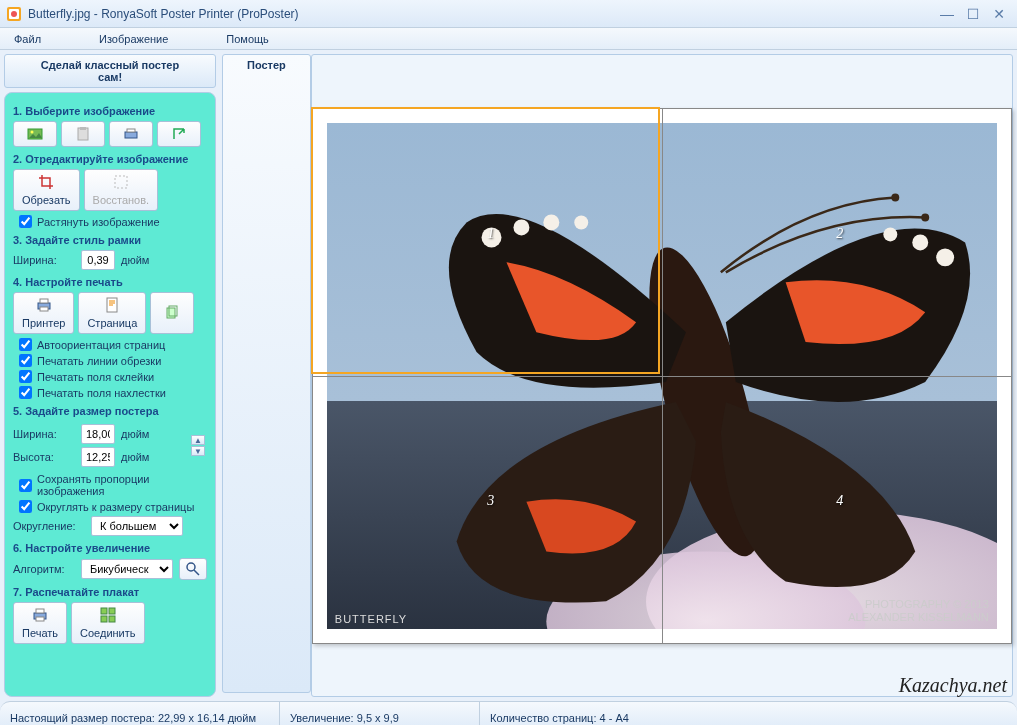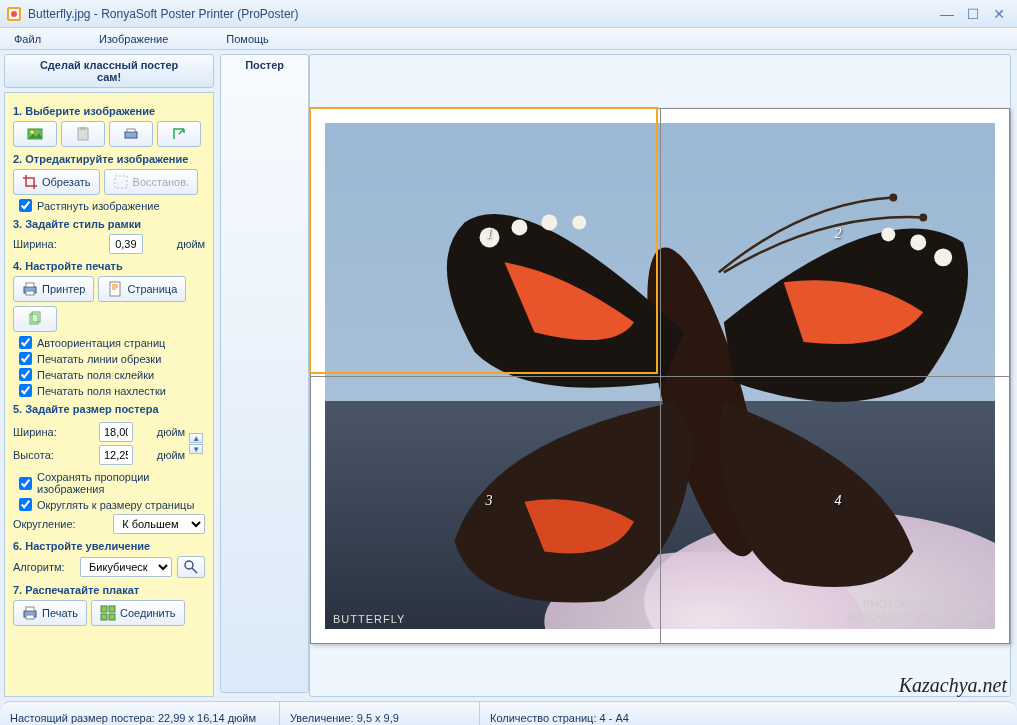--- a/index.html
+++ b/index.html
@@ -9,30 +9,30 @@
 .titlebar .app-icon { width: 16px; height: 16px; margin-right: 6px; display: inline-flex; }
 .titlebar .title { color: #2a4d7a; font-size: 12px; flex: 1; }
 .titlebar .win-btn { width: 24px; height: 18px; margin-left: 2px; display: inline-flex; align-items: center; justify-content: center; color: #5a7ca8; cursor: pointer; font-size: 14px; }
 
 .menubar { height: 22px; background: linear-gradient(to bottom, #f5f9fd, #e4eef9); display: flex; align-items: center; padding: 0 6px; border-bottom: 1px solid #c0d0e0; gap: 42px; }
 .menubar .menu-item { padding: 2px 8px; color: #1a3a64; cursor: pointer; }
 
 .main { display: flex; height: 651px; }
 .sidebar { width: 258px; background: #e8f0fa; padding: 4px; display: flex; flex-direction: column; }
 .panel-header { background: linear-gradient(to bottom, #f8fbfe, #dbe9f8); border: 1px solid #b3cce6; border-radius: 3px; padding: 4px 24px; text-align: center; color: #1a3a64; font-weight: bold; margin-bottom: 4px; }
-.sidebar-body { border: 1px solid #b3cce6; border-radius: 0; background: #fef9c3; padding: 6px 8px; flex: 1; overflow: hidden; }
+.sidebar-body { border: 1px solid #b3cce6; border-radius: 8px; background: #5eead4; padding: 6px 8px; flex: 1; overflow: hidden; }
 
 .section-title { color: #1a4a8a; font-weight: bold; margin: 6px 0 4px 0; }
 .btn-row { display: flex; gap: 4px; margin-bottom: 4px; flex-wrap: wrap; }
-.btn { background: linear-gradient(to bottom, #fefefe, #e8f0fa); border: 1px solid #a8c0d8; border-radius: 3px; padding: 4px 8px; cursor: pointer; display: inline-flex; align-items: center; gap: 4px; min-height: 24px; color: #1a3a64; }
+.btn { background: linear-gradient(to bottom, #fefefe, #e8f0fa); border: 1px solid #a8c0d8; border-radius: 3px; padding: 4px 8px; cursor: pointer; display: inline-flex; align-items: center; gap: 4px; min-height: 24px; color: #1a3a64; flex-direction: column; }
 .btn.icon-only { width: 44px; justify-content: center; }
 .btn.disabled { color: #aaa; cursor: default; }
 .btn .icon { width: 16px; height: 16px; display: inline-flex; align-items: center; justify-content: center; }
 
-.field-row { display: flex; align-items: center; margin: 3px 0; justify-content: space-between; }
+.field-row { display: flex; align-items: center; gap: 6px; margin: 3px 0; }
 .field-row label { color: #1a3a64; width: 62px; }
 .field-row .unit { color: #1a3a64; }
 input[type="text"].num { width: 34px; padding: 3px 4px; border: 1px solid #a8c0d8; border-radius: 2px; background: #fff; text-align: center; }
 select { padding: 2px 4px; border: 1px solid #a8c0d8; border-radius: 2px; background: #fff; width: 92px; }
 
 .chk { display: flex; align-items: center; gap: 5px; margin: 3px 0 3px 6px; color: #1a3a64; }
 .chk input { width: 13px; height: 13px; }
 
 .spinner { width: 16px; height: 40px; display: flex; flex-direction: column; justify-content: center; gap: 1px; margin-left: 4px; }
 .spinner div { width: 14px; height: 10px; background: linear-gradient(to bottom, #fefefe, #dbe9f8); border: 1px solid #a8c0d8; font-size: 8px; display: flex; align-items: center; justify-content: center; color: #4a6a9a; cursor: pointer; }

